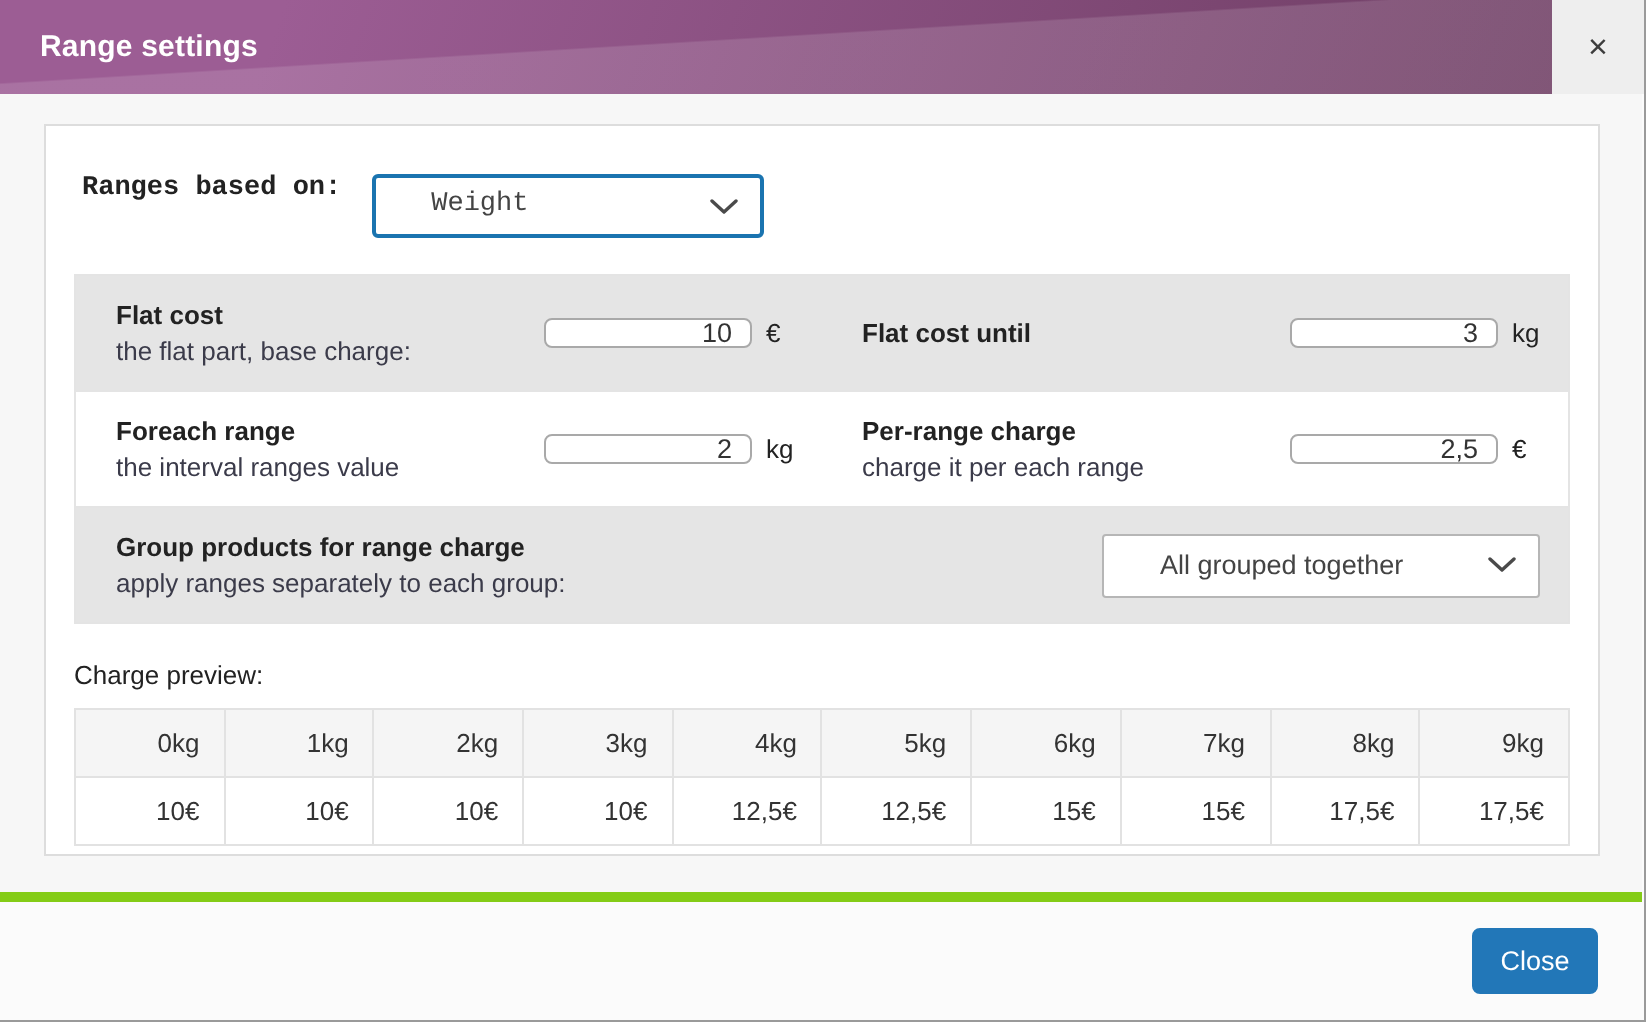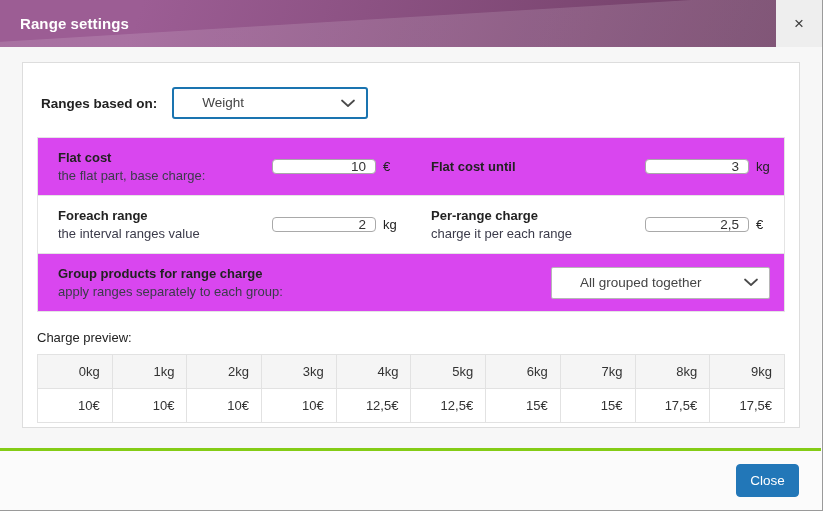--- a/index.html
+++ b/index.html
@@ -92,22 +92,23 @@
     width: 778px;
     height: 366px;
     box-sizing: border-box;
     background: #ffffff;
     border: 1px solid #dddddd;
   }
 
   
   .based-on-row {
     display: flex;
-    align-items: center;
+    align-items: flex-start;
     padding: 24px 0 0 18px;
+    font-family: Liberation Mono, monospace;
   }
   .based-on-label {
     font-size: 13.5px;
     font-weight: bold;
     color: #222222;
     margin-right: 15px;
   }
   .select-box {
     position: relative;
     box-sizing: border-box;
@@ -142,21 +143,21 @@
     margin: 18px 14px 0 14px;
     border: 1px solid #e4e4e4;
     border-bottom: none;
   }
   .srow {
     display: flex;
     align-items: stretch;
     border-bottom: 1px solid #e4e4e4;
     height: 57px;
   }
-  .srow.shade { background: #d946ef; justify-content: space-between; }
+  .srow.shade { background: #e5e5e5; justify-content: space-between; }
   .srow.plain { background: #ffffff; }
   .scell {
     display: flex;
     align-items: center;
     flex: 1 1 0;
     padding-left: 20px;
     box-sizing: border-box;
   }
   .scell.wide { flex: 1 1 100%; }
   .labels { flex: 1 1 auto; }
@@ -233,21 +234,21 @@
   }
 
   
   .modal-footer {
     position: absolute;
     left: 0;
     right: 1px;
     bottom: 1px;
     height: 58px;
     background: #fbfbfb;
-    border-top: 3px solid #84cc16;
+    border-top: 5px solid #84cc16;
   }
   .close-action {
     position: absolute;
     right: 22px;
     top: 13px;
     width: 63px;
     height: 33px;
     background: #2277b8;
     border: 1px solid #2277b8;
     border-radius: 4px;

